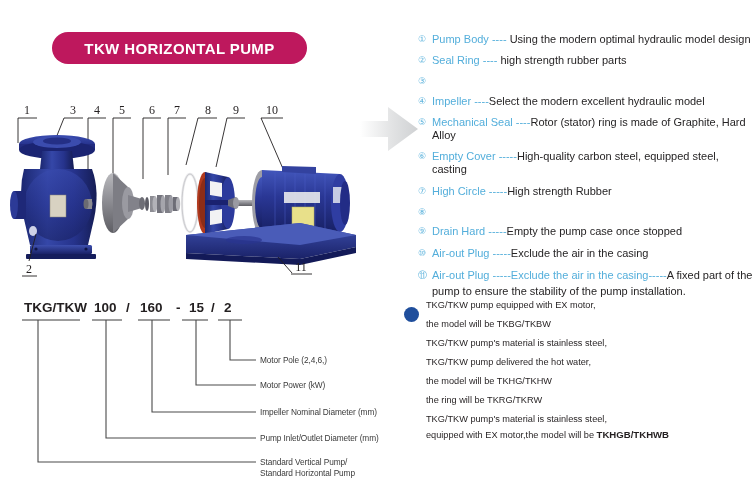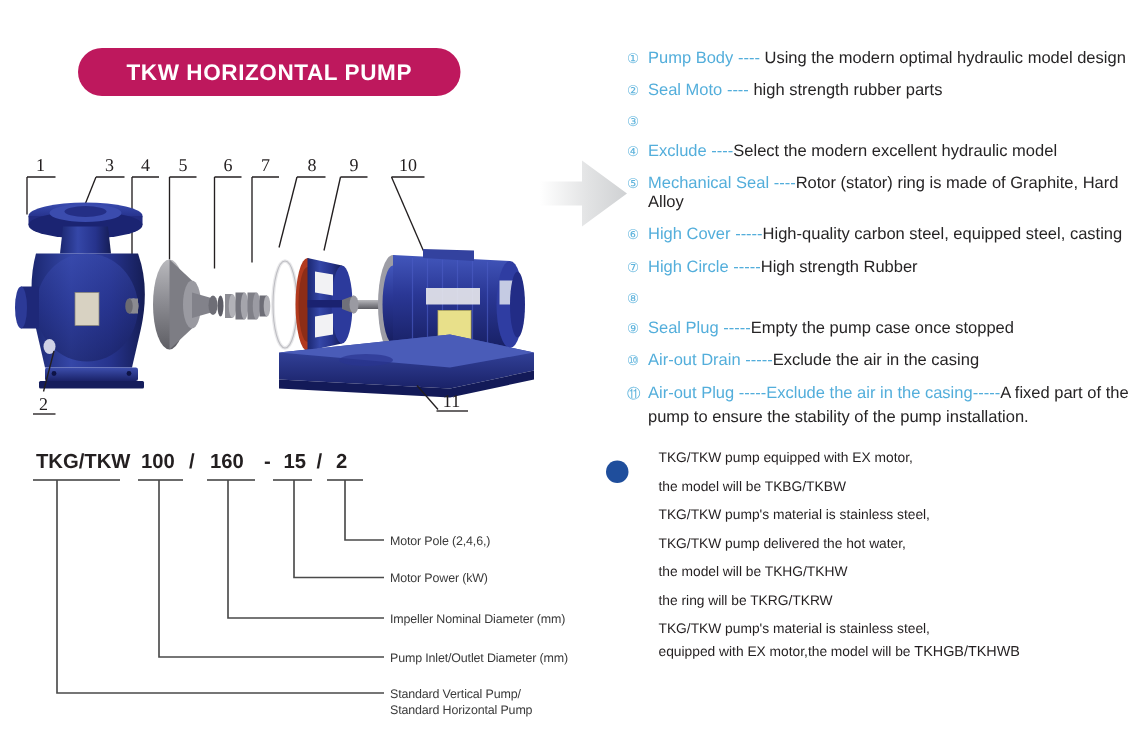--- a/index.html
+++ b/index.html
@@ -142,27 +142,26 @@
     left: 26px;
     top: 0px;
     width: 330px;
   }
   .note-line {
     font-size: 9.2px;
     color: #231f20;
     line-height: 1.25;
     margin-bottom: 7.5px;
     white-space: nowrap;
-    margin-left: 13px;
   }
   .note-line.tight {
     margin-bottom: 3px;
   }
   .note-line .bold {
-    font-weight: normal;
+    font-weight: bold;
     font-size: 9.6px;
   }
 </style>
 </head>
 <body>
 
 <div id="title-banner">
   <span class="title-text">TKW HORIZONTAL PUMP</span>
 </div>
 
@@ -380,59 +379,59 @@
 
 <div id="spec-list">
 
   <div class="spec-item">
     <span class="spec-num">①</span>
     <span class="spec-body"><span class="spec-name">Pump Body</span><span class="spec-name"> ---- </span><span class="spec-desc">Using the modern optimal hydraulic model design</span></span>
   </div>
 
   <div class="spec-item">
     <span class="spec-num">②</span>
-    <span class="spec-body"><span class="spec-name">Seal Moto</span><span class="spec-name"> ---- </span><span class="spec-desc">high strength rubber parts</span></span>
+    <span class="spec-body"><span class="spec-name">Seal Ring</span><span class="spec-name"> ---- </span><span class="spec-desc">high strength rubber parts</span></span>
   </div>
 
   <div class="spec-item">
     <span class="spec-num">③</span>
   </div>
 
   <div class="spec-item">
     <span class="spec-num">④</span>
-    <span class="spec-body"><span class="spec-name">Exclude</span><span class="spec-name"> ----</span><span class="spec-desc">Select the modern excellent hydraulic model</span></span>
+    <span class="spec-body"><span class="spec-name">Impeller</span><span class="spec-name"> ----</span><span class="spec-desc">Select the modern excellent hydraulic model</span></span>
   </div>
 
   <div class="spec-item">
     <span class="spec-num">⑤</span>
     <span class="spec-body"><span class="spec-name">Mechanical Seal</span><span class="spec-name"> ----</span><span class="spec-desc">Rotor (stator) ring is made of Graphite, Hard Alloy</span></span>
   </div>
 
   <div class="spec-item">
     <span class="spec-num">⑥</span>
-    <span class="spec-body"><span class="spec-name">High Cover</span><span class="spec-name"> -----</span><span class="spec-desc">High-quality carbon steel, equipped steel, casting</span></span>
+    <span class="spec-body"><span class="spec-name">Empty Cover</span><span class="spec-name"> -----</span><span class="spec-desc">High-quality carbon steel, equipped steel, casting</span></span>
   </div>
 
   <div class="spec-item">
     <span class="spec-num">⑦</span>
     <span class="spec-body"><span class="spec-name">High Circle</span><span class="spec-name"> -----</span><span class="spec-desc">High strength Rubber</span></span>
   </div>
 
   <div class="spec-item">
     <span class="spec-num">⑧</span>
   </div>
 
   <div class="spec-item">
     <span class="spec-num">⑨</span>
-    <span class="spec-body"><span class="spec-name">Seal Plug</span><span class="spec-name"> -----</span><span class="spec-desc">Empty the pump case once stopped</span></span>
+    <span class="spec-body"><span class="spec-name">Drain Hard</span><span class="spec-name"> -----</span><span class="spec-desc">Empty the pump case once stopped</span></span>
   </div>
 
   <div class="spec-item">
     <span class="spec-num">⑩</span>
-    <span class="spec-body"><span class="spec-name">Air-out Drain</span><span class="spec-name"> -----</span><span class="spec-desc">Exclude the air in the casing</span></span>
+    <span class="spec-body"><span class="spec-name">Air-out Plug</span><span class="spec-name"> -----</span><span class="spec-desc">Exclude the air in the casing</span></span>
   </div>
 
   <div class="spec-item tall">
     <span class="spec-num">⑪</span>
     <span class="spec-body"><span class="spec-desc-blue">Air-out Plug -----Exclude the air in the casing</span><span class="spec-desc-blue">-----</span><span class="spec-desc">A fixed part of the pump to ensure the stability of the pump installation.</span></span>
   </div>
 
 </div>
 
 <div id="model-code">

